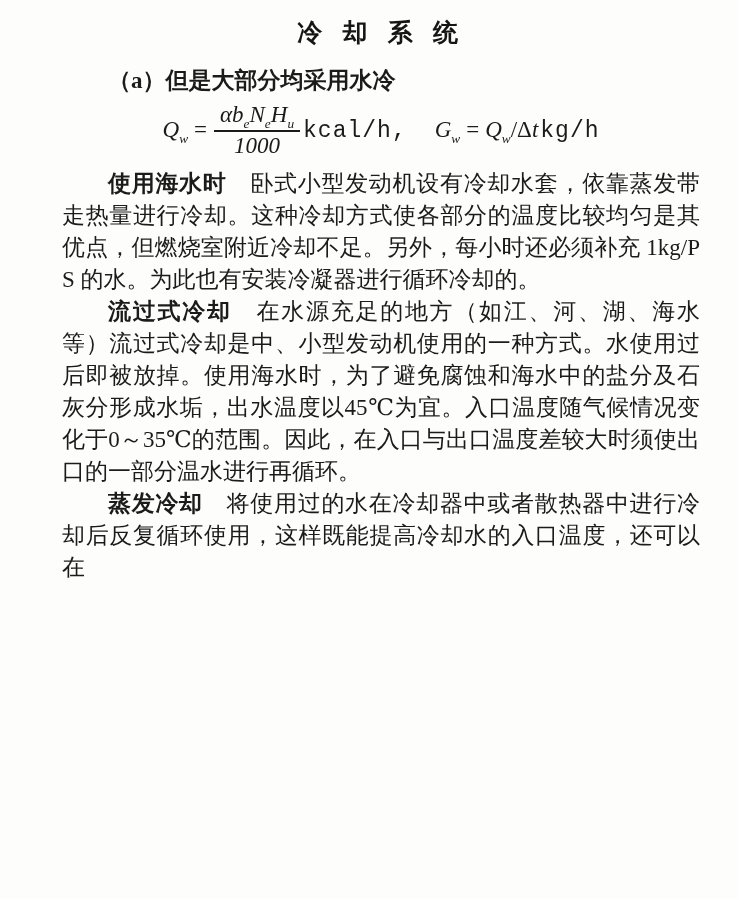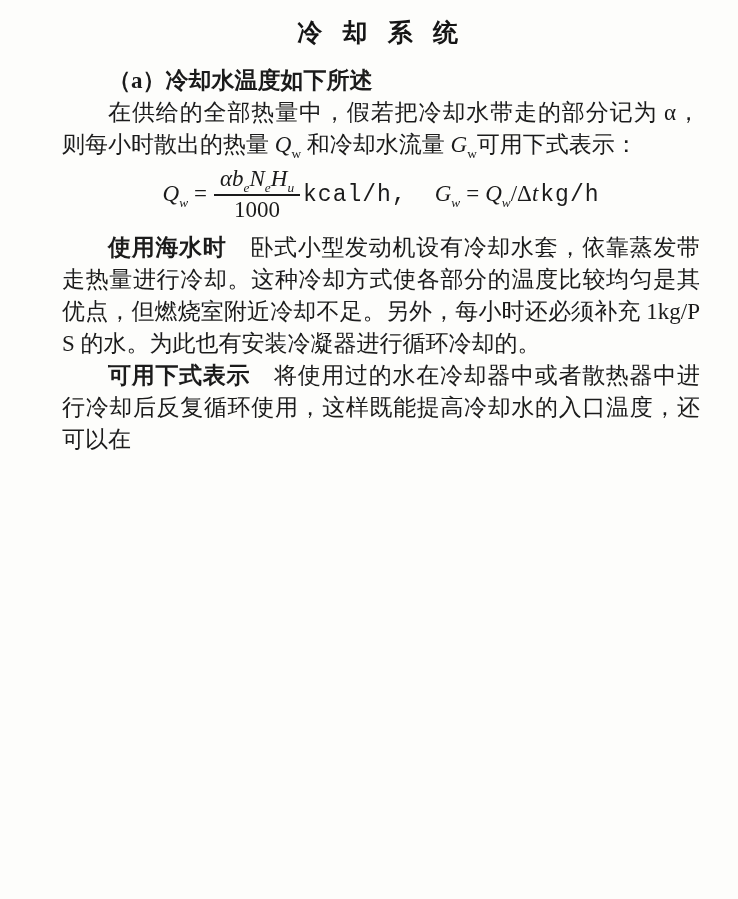--- a/index.html
+++ b/index.html
@@ -49,39 +49,39 @@
     vertical-align: middle;
     margin: 0 1px;
     transform: translateY(-2px);
   }
   .frac .num {
     display: block;
     border-bottom: 2px solid #1b1b1b;
     padding: 2px 6px 3px 6px;
     line-height: 1.05;
   }
-  .frac .den { display: block; padding-top: 2px; line-height: 1.05; }
+  .frac .den { display: block; padding-top: 2px; line-height: 1.05; font-style: italic; }
   .fgap { display: inline-block; width: 28px; }
   .funit { padding-left: 2px; letter-spacing: 1px; font-family: Liberation Mono, monospace; }
 </style>
 </head>
 <body>
 
 <div class="page">
 
   <h1 class="title">冷 却 系 统</h1>
 
 
-  <p class="body indent heading"><span>（a）冷却水温度如下所述</span></p>
+  <p class="body indent heading"><span>（a）但是大部分均采用水冷</span></p>
 
-  <p class="body indent"><span>在供给的全部热量中，假若把冷却水带走的部分记为 α，则每小时散出的热量 </span><i class="var">Q</i><sub>w</sub><span> 和冷却水流量 </span><i class="var">G</i><sub>w</sub><span>可用下式表示：</span></p>
 
   <div class="formula">
     <span class="fvar">Q</span><sub>w</sub><span class="op">=</span><span class="frac"><span class="num"><span class="fvar">αb</span><sub>e</sub><span class="fvar">N</span><sub>e</sub><span class="fvar">H</span><sub>u</sub></span><span class="den">1000</span></span><span class="funit">kcal/h,</span><span class="fgap"></span><span class="fvar">G</span><sub>w</sub><span class="op">=</span><span class="fvar">Q</span><sub>w</sub><span>/Δ</span><i>t</i><span class="funit">kg/h</span>
   </div>
 
 
   <p class="body indent"><span class="lead">使用海水时</span><span>　卧式小型发动机设有冷却水套，依靠蒸发带走热量进行冷却。这种冷却方式使各部分的温度比较均匀是其优点，但燃烧室附近冷却不足。另外，每小时还必须补充 1kg/PS 的水。为此也有安装冷凝器进行循环冷却的。</span></p>
 
+  <p class="body indent"><span class="lead">流过式冷却</span><span>　在水源充足的地方（如江、河、湖、海水等）流过式冷却是中、小型发动机使用的一种方式。水使用过后即被放掉。使用海水时，为了避免腐蚀和海水中的盐分及石灰分形成水垢，出水温度以45℃为宜。入口温度随气候情况变化于0～35℃的范围。因此，在入口与出口温度差较大时须使出口的一部分温水进行再循环。</span></p>
 
-  <p class="body indent"><span class="lead">可用下式表示</span><span>　将使用过的水在冷却器中或者散热器中进行冷却后反复循环使用，这样既能提高冷却水的入口温度，还可以在</span></p>
+  <p class="body indent"><span class="lead">蒸发冷却</span><span>　将使用过的水在冷却器中或者散热器中进行冷却后反复循环使用，这样既能提高冷却水的入口温度，还可以在</span></p>
 
 </div>
 
 </body></html>

